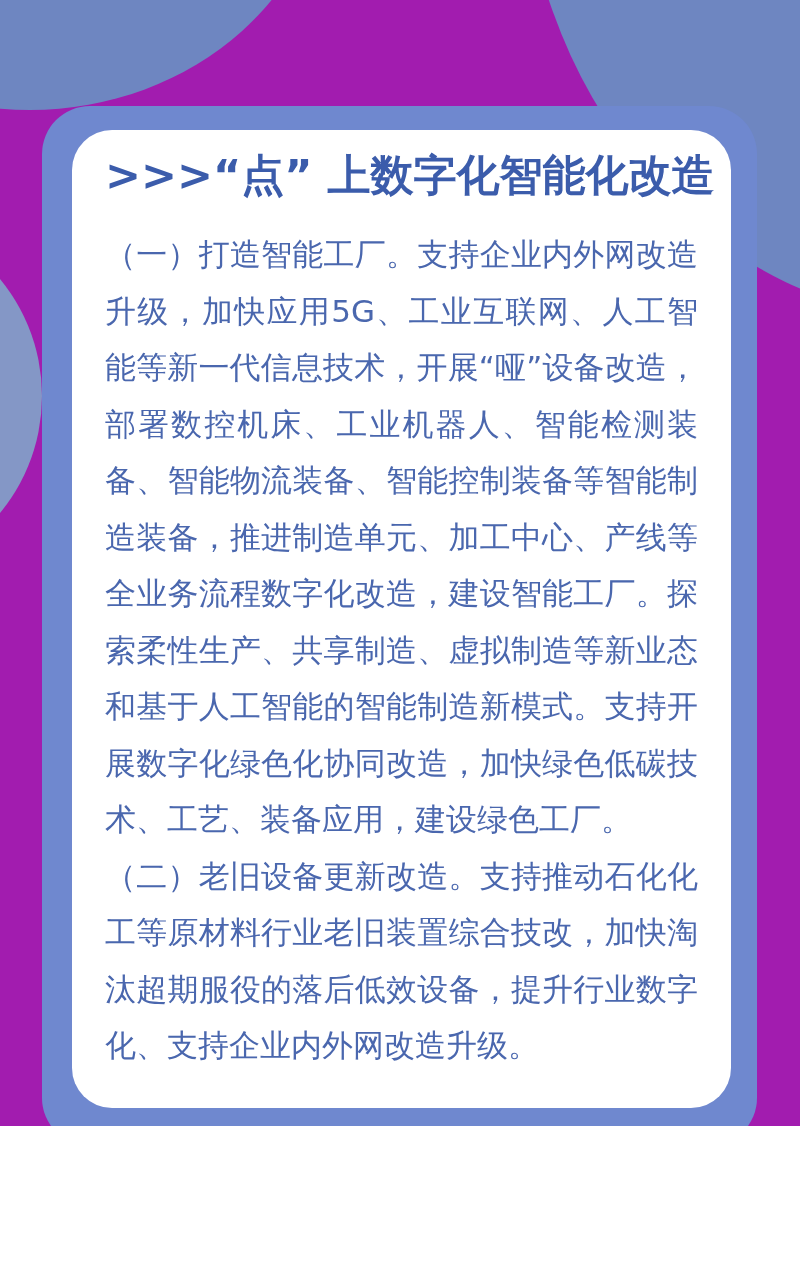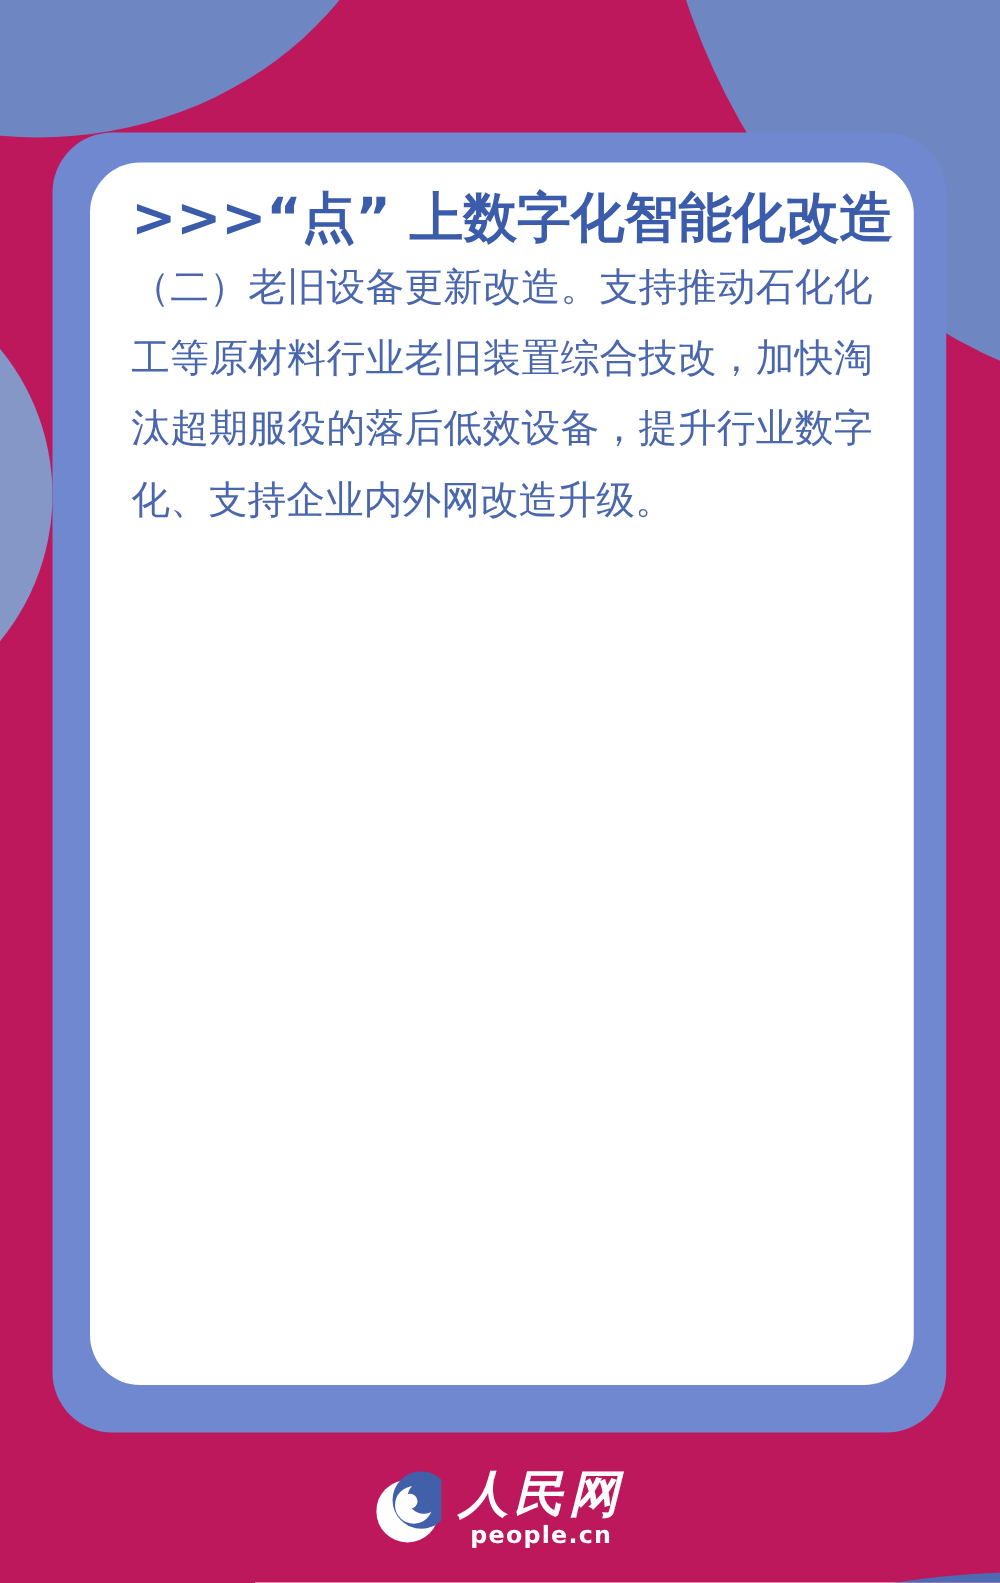--- a/index.html
+++ b/index.html
@@ -3,22 +3,22 @@
 <meta charset="utf-8">
 <style>
   html, body { margin: 0; padding: 0; }
   body {
     width: 800px; height: 1266px;
     font-family: "DejaVu Sans", "Liberation Sans", sans-serif;
     overflow: hidden;
   }
   .stage {
     position: relative;
-    width: 800px; height: 1266px;
-    background: #be185d;
+    width: 800px; height: 1126px;
+    background: #a21caf;
     overflow: hidden;
   }
   
   .blob { position: absolute; border-radius: 50%; }
   .blob-tl  { left: -270px; top: -430px; width: 600px;  height: 540px;  background: #6e86c1; }
   .blob-tr  { left: 520px;  top: -680px; width: 860px;  height: 1000px; background: #6e86c1; }
   .blob-left{ left: -326px; top: 212px;  width: 368px;  height: 368px;  background: #8497c6; }
   .blob-br  { left: 400px;  top: 1258px; width: 840px;  height: 520px;  background: #4e6ab2; }
 
   
@@ -97,20 +97,21 @@
 <div class="stage">
 
   <div class="blob blob-tl"></div>
   <div class="blob blob-tr"></div>
   <div class="blob blob-left"></div>
   <div class="blob blob-br"></div>
 
   <div class="frame">
     <div class="card">
       <h1 class="title">&gt;&gt;&gt;“点” 上数字化智能化改造</h1>
+      <p class="para para-first">（一）打造智能工厂。支持企业内外网改造升级，加快应用5G、工业互联网、人工智能等新一代信息技术，开展“哑”设备改造，部署数控机床、工业机器人、智能检测装备、智能物流装备、智能控制装备等智能制造装备，推进制造单元、加工中心、产线等全业务流程数字化改造，建设智能工厂。探索柔性生产、共享制造、虚拟制造等新业态和基于人工智能的智能制造新模式。支持开展数字化绿色化协同改造，加快绿色低碳技术、工艺、装备应用，建设绿色工厂。</p>
       <p class="para">（二）老旧设备更新改造。支持推动石化化工等原材料行业老旧装置综合技改，加快淘汰超期服役的落后低效设备，提升行业数字化、支持企业内外网改造升级。</p>
     </div>
   </div>
 
   <div class="footer">
     <span class="logo-icon">
       <svg width="52" height="60" viewBox="0 0 52 60" xmlns="http://www.w3.org/2000/svg">
         <circle cx="25" cy="32" r="25" fill="#ffffff"></circle>
         <circle cx="36" cy="23" r="23" fill="#4260aa"></circle>
         <circle cx="30" cy="27" r="15" fill="#ffffff"></circle>

